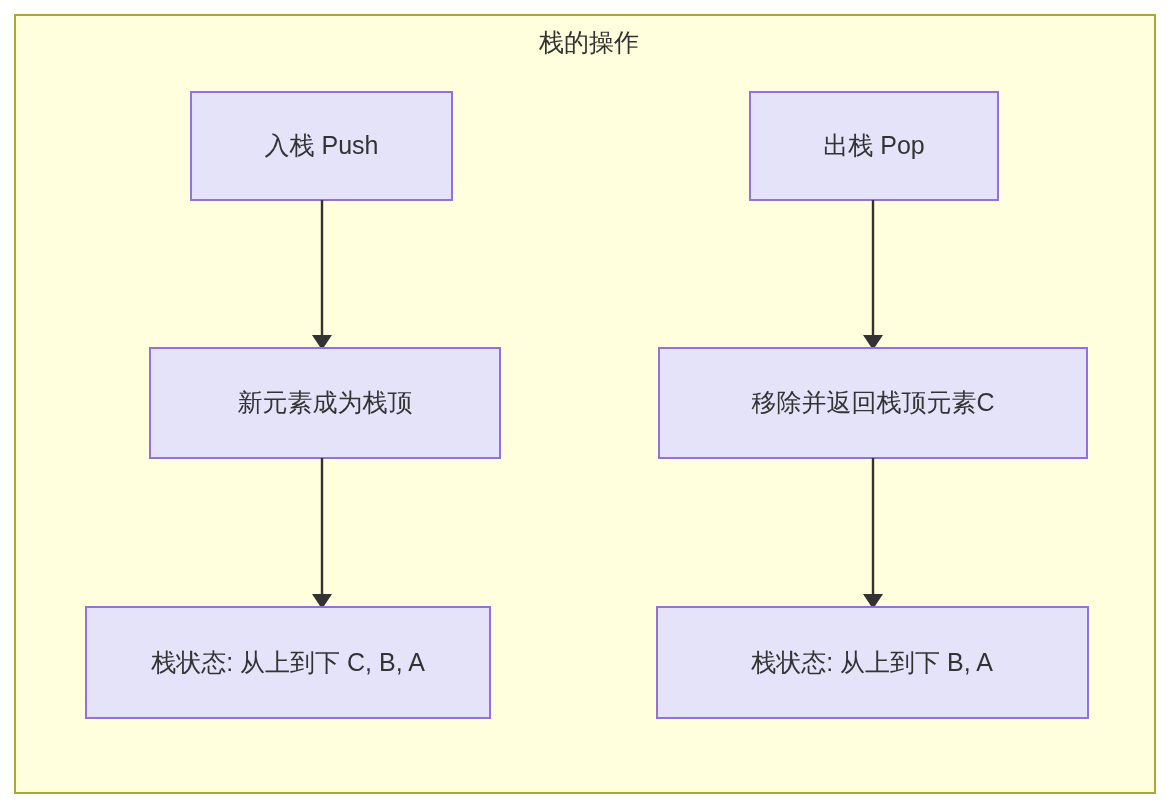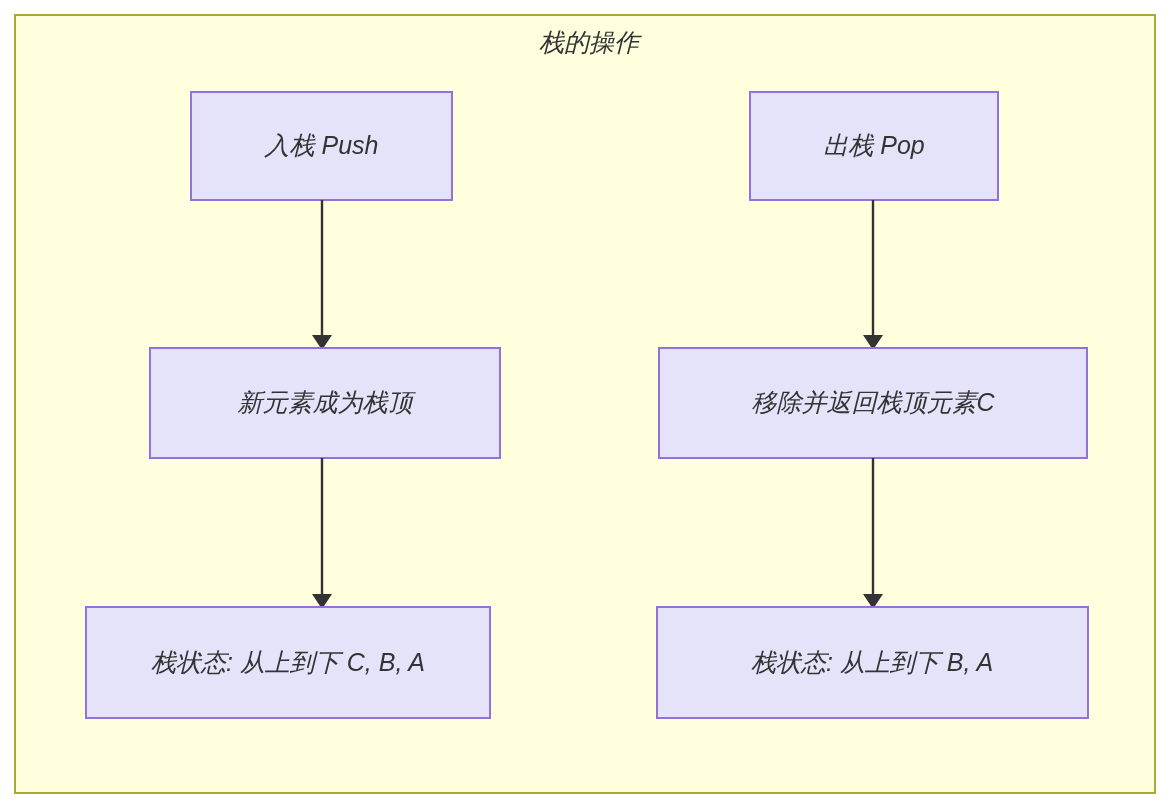--- a/index.html
+++ b/index.html
@@ -10,21 +10,20 @@
   body {
     width: 1170px;
     height: 806px;
     font-family: "Liberation Sans", "DejaVu Sans", sans-serif;
     overflow: hidden;
   }
   #diagram-root {
     position: relative;
     width: 932px;
     height: 806px;
-    font-style: italic;
   }
   svg.flow {
     display: block;
     width: 1170px;
     height: 806px;
   }
   .frame-rect {
     fill: #ffffdd;
     stroke: #aaaa33;
     stroke-width: 2;

